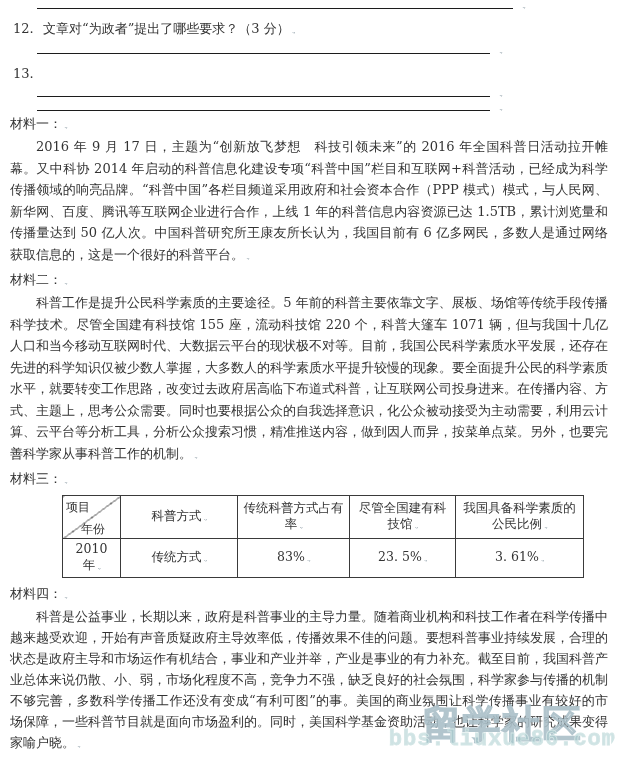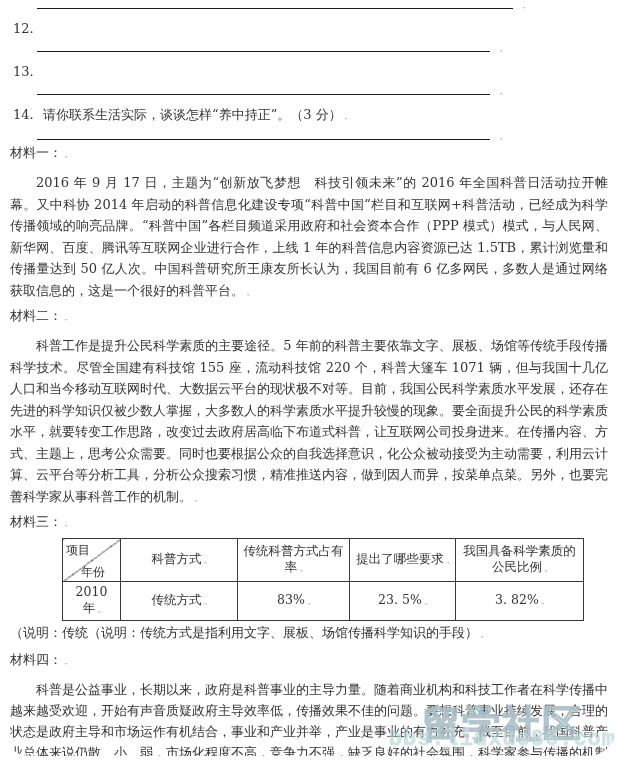--- a/index.html
+++ b/index.html
@@ -32,21 +32,21 @@
   .pm{position:relative;}
   .pm::after{
     content:".,";color:#9aa7b0;font-size:8px;letter-spacing:-1px;
     margin-left:2px;vertical-align:baseline;
   }
   .section-title{
     text-align:center;margin-top:7px;line-height:17px;
   }
   .mlabel{margin-top:4px;line-height:18px;width:70px;}
   .para{
-    margin:8px 0 0 0;
+    margin:1px 0 0 0;
     text-indent:2em;
     text-align:justify;
     line-height:21.5px;
   }
   .para4{line-height:21px;}
   
   table.mat3{
     border-collapse:collapse;
     margin:5px 0 2px 52px;
     table-layout:fixed;
@@ -97,66 +97,62 @@
 </style>
 </head>
 <body>
 
 <div class="page">
 
   <div class="hline w1"></div>
 
   <div class="q">
     <span class="qno">12.</span>
+    <span class="pm">文章对“为政者”提出了哪些要求？（3 分）</span>
   </div>
   <div class="hline w2"></div>
 
   <div class="q">
     <span class="qno">13.</span>
   </div>
   <div class="hline w2"></div>
 
-  <div class="q">
-    <span class="qno">14.</span>
-    <span class="pm">请你联系生活实际，谈谈怎样“养中持正”。（3 分）</span>
-  </div>
   <div class="hline w2"></div>
 
 
   <div class="mlabel pm">材料一：</div>
   <p class="para pm">2016 年 9 月 17 日，主题为“创新放飞梦想　科技引领未来”的 2016 年全国科普日活动拉开帷幕。又中科协 2014 年启动的科普信息化建设专项“科普中国”栏目和互联网+科普活动，已经成为科学传播领域的响亮品牌。“科普中国”各栏目频道采用政府和社会资本合作（PPP 模式）模式，与人民网、新华网、百度、腾讯等互联网企业进行合作，上线 1 年的科普信息内容资源已达 1.5TB，累计浏览量和传播量达到 50 亿人次。中国科普研究所王康友所长认为，我国目前有 6 亿多网民，多数人是通过网络获取信息的，这是一个很好的科普平台。</p>
 
   <div class="mlabel pm">材料二：</div>
   <p class="para pm">科普工作是提升公民科学素质的主要途径。5 年前的科普主要依靠文字、展板、场馆等传统手段传播科学技术。尽管全国建有科技馆 155 座，流动科技馆 220 个，科普大篷车 1071 辆，但与我国十几亿人口和当今移动互联网时代、大数据云平台的现状极不对等。目前，我国公民科学素质水平发展，还存在先进的科学知识仅被少数人掌握，大多数人的科学素质水平提升较慢的现象。要全面提升公民的科学素质水平，就要转变工作思路，改变过去政府居高临下布道式科普，让互联网公司投身进来。在传播内容、方式、主题上，思考公众需要。同时也要根据公众的自我选择意识，化公众被动接受为主动需要，利用云计算、云平台等分析工具，分析公众搜索习惯，精准推送内容，做到因人而异，按菜单点菜。另外，也要完善科学家从事科普工作的机制。</p>
 
   <div class="mlabel pm">材料三：</div>
 
   <table class="mat3">
     <tbody>
       <tr class="hrow">
         <td class="c0 diag">
           <div class="tr">项目</div>
           <div class="bl">年份</div>
         </td>
         <td class="c1 pm">科普方式</td>
         <td class="c2 pm">传统科普方式占有率</td>
-        <td class="c3 pm">提出了哪些要求</td>
+        <td class="c3 pm">尽管全国建有科技馆</td>
         <td class="c4 pm">我国具备科学素质的公民比例</td>
       </tr>
       <tr class="r1">
         <td class="c0 pm">2010 年</td>
         <td class="c1 pm">传统方式</td>
         <td class="c2 pm">83%</td>
         <td class="c3 pm">23. 5%</td>
-        <td class="c4 pm">3. 82%</td>
+        <td class="c4 pm">3. 61%</td>
       </tr>
     </tbody>
   </table>
 
-  <div class="note pm">（说明：传统（说明：传统方式是指利用文字、展板、场馆传播科学知识的手段）</div>
 
   <div class="mlabel pm" style="margin-top:7px">材料四：</div>
   <p class="para para4 pm">科普是公益事业，长期以来，政府是科普事业的主导力量。随着商业机构和科技工作者在科学传播中越来越受欢迎，开始有声音质疑政府主导效率低，传播效果不佳的问题。要想科普事业持续发展，合理的状态是政府主导和市场运作有机结合，事业和产业并举，产业是事业的有力补充。截至目前，我国科普产业总体来说仍散、小、弱，市场化程度不高，竞争力不强，缺乏良好的社会氛围，科学家参与传播的机制不够完善，多数科学传播工作还没有变成“有利可图”的事。美国的商业氛围让科学传播事业有较好的市场保障，一些科普节目就是面向市场盈利的。同时，美国科学基金资助活动，也让科学家的研究成果变得家喻户晓。</p>
 
   <div class="watermark">
     <div class="wm-title">留学社区</div>
     <div class="wm-url">bbs.liuxue86.com</div>
   </div>
 
 </div>

